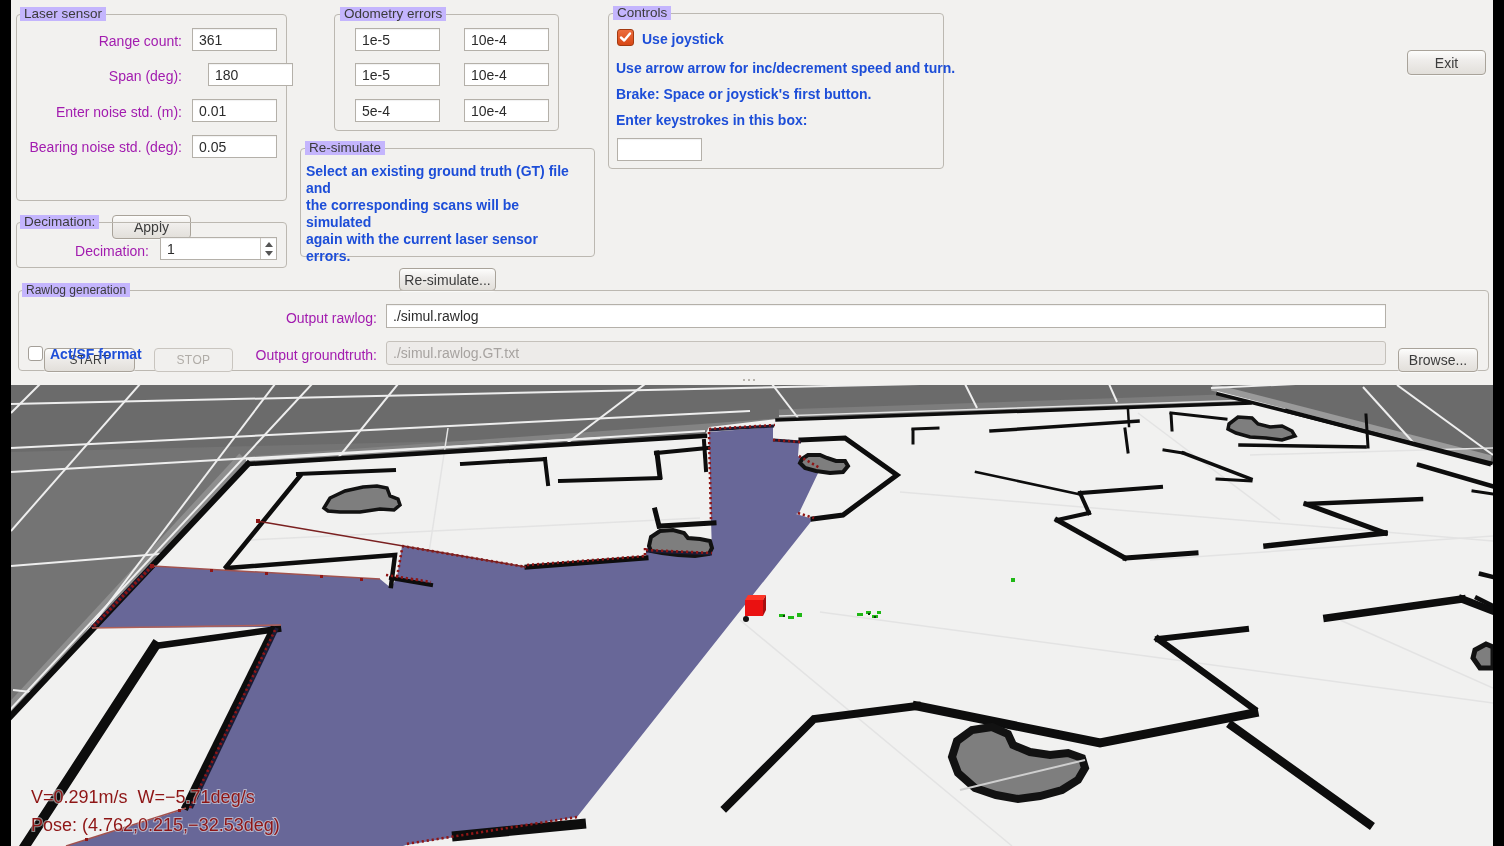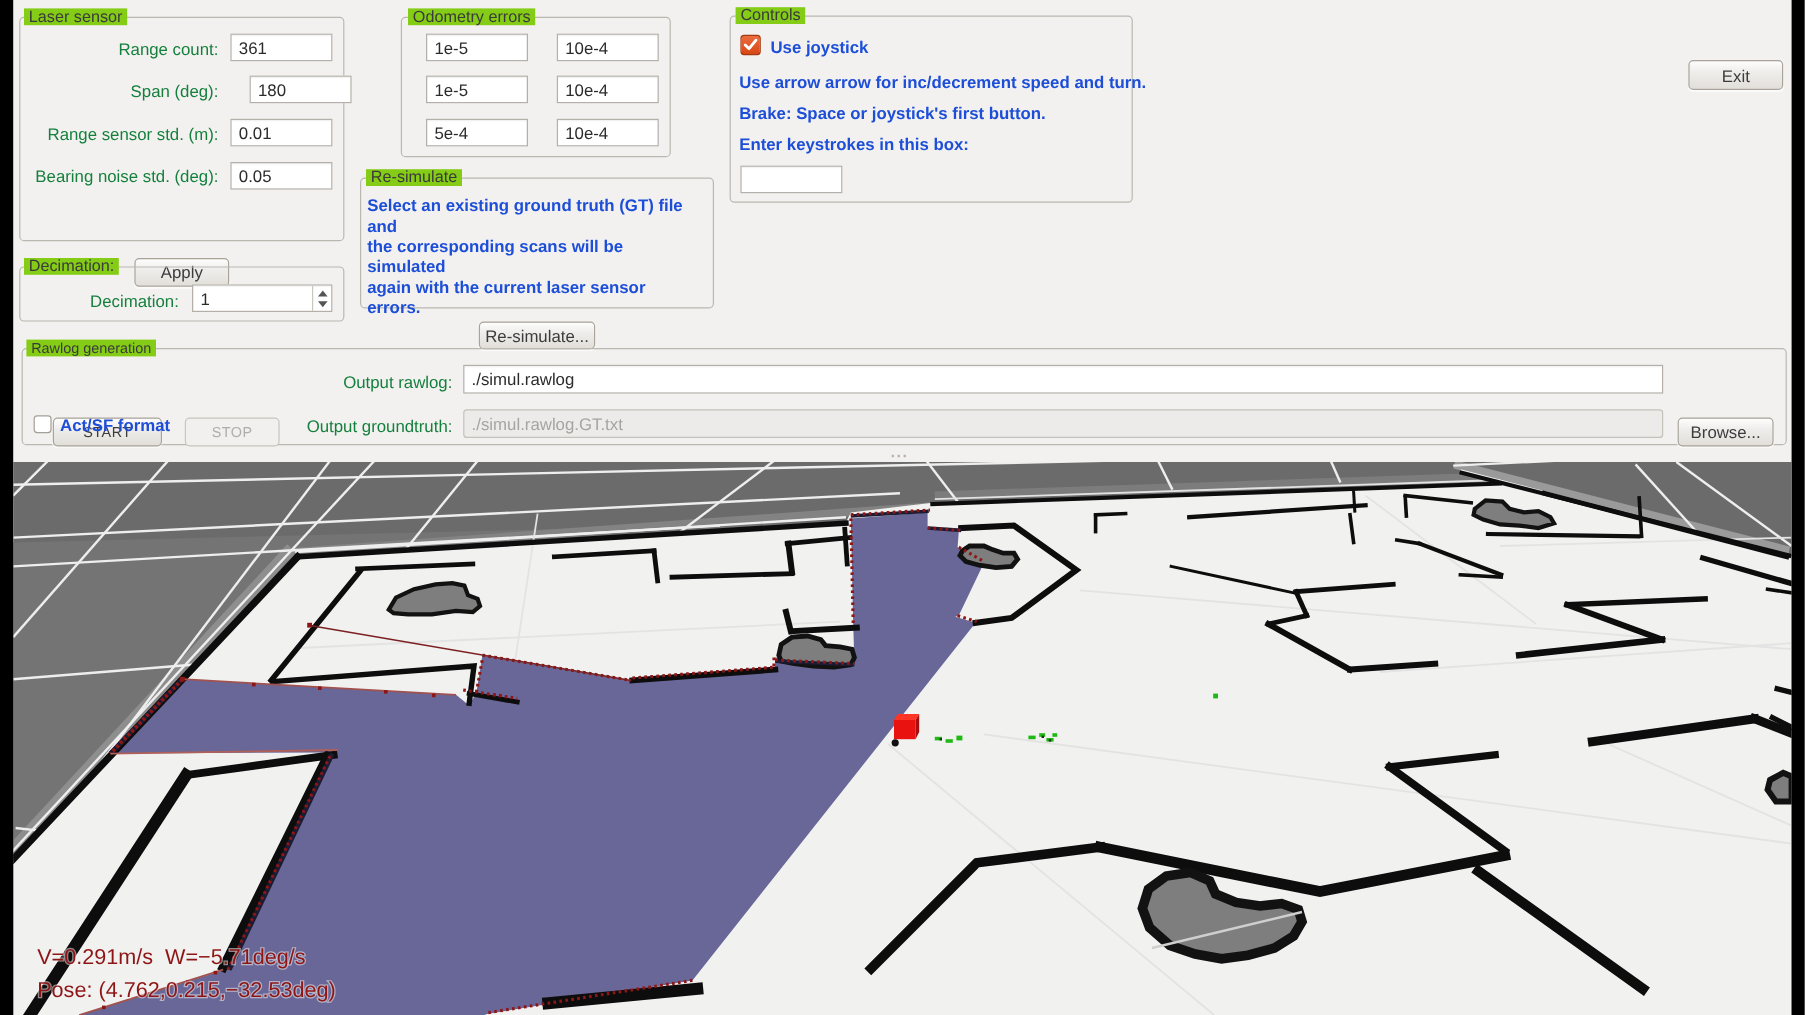--- a/index.html
+++ b/index.html
@@ -1,37 +1,37 @@
 <!DOCTYPE html>
 <html><head>
 <meta charset="utf-8">
 <style>
   html,body{margin:0;padding:0;}
   body{width:1504px;height:846px;background:#f2f1ef;font-family:"Liberation Sans",sans-serif;position:relative;overflow:hidden;}
   .strip{position:absolute;top:0;width:11px;height:846px;background:#000;z-index:50;}
   .grp{position:absolute;border:1px solid #bcb8b1;border-radius:4px;box-sizing:border-box;}
-  .glbl{position:absolute;font-size:13.5px;color:#3a3a3a;background:#84cc16;padding:0 4px;line-height:14px;white-space:nowrap;}
+  .glbl{position:absolute;font-size:13.5px;color:#3a3a3a;background:#c4b5fd;padding:0 4px;line-height:14px;white-space:nowrap;}
   .lab{position:absolute;font-size:14px;color:#1d4ed8;white-space:nowrap;font-weight:bold;}
-  .rlab{position:absolute;font-size:14px;color:#15803d;text-align:right;white-space:nowrap;}
+  .rlab{position:absolute;font-size:14px;color:#a21caf;text-align:right;white-space:nowrap;}
   .inp{position:absolute;background:#fff;border:1px solid #b4b0a9;border-radius:0;box-sizing:border-box;font-size:14px;color:#2b2b2b;padding:0 6px;display:flex;align-items:center;box-shadow:inset 0 1px 1px rgba(0,0,0,0.06);}
   .btn{position:absolute;background:linear-gradient(#fdfdfc,#efedeb 40%,#e2dfda);border:1px solid #a9a39a;border-radius:4px;box-sizing:border-box;font-size:14px;color:#3c3c3c;display:flex;align-items:center;justify-content:center;box-shadow:0 1px 1px rgba(255,255,255,.7);margin-top:44px;}
   .btn.dis{background:#f1f0ee;border-color:#c9c5bf;color:#b0aca7;box-shadow:none;}
   .dinp{position:absolute;background:#edebe9;border:1px solid #c5c1bb;border-radius:3px;box-sizing:border-box;font-size:14px;color:#a7a3a0;padding:0 6px;display:flex;align-items:center;}
   .cb{position:absolute;box-sizing:border-box;border-radius:3px;}
 </style>
 </head>
 <body>
 <div class="strip" style="left:0;"></div>
 <div class="strip" style="left:1493px;"></div>
 
 <div class="grp" style="left:16px;top:14px;width:271px;height:187px;"></div>
 <div class="glbl" style="left:20px;top:7px;">Laser sensor</div>
 <div class="rlab" style="left:20px;top:33px;width:162px;">Range count:</div>
 <div class="rlab" style="left:20px;top:68px;width:162px;">Span (deg):</div>
-<div class="rlab" style="left:20px;top:104px;width:162px;">Range sensor std. (m):</div>
+<div class="rlab" style="left:20px;top:104px;width:162px;">Enter noise std. (m):</div>
 <div class="rlab" style="left:20px;top:139px;width:162px;">Bearing noise std. (deg):</div>
 <div class="inp" style="left:192px;top:28px;width:85px;height:23px;">361</div>
 <div class="inp" style="left:208px;top:63px;width:85px;height:23px;">180</div>
 <div class="inp" style="left:192px;top:99px;width:85px;height:23px;">0.01</div>
 <div class="inp" style="left:192px;top:135px;width:85px;height:23px;">0.05</div>
 <div class="btn" style="left:112px;top:171px;width:79px;height:24px;">Apply</div>
 
 <div class="grp" style="left:16px;top:222px;width:271px;height:46px;"></div>
 <div class="glbl" style="left:20px;top:215px;">Decimation:</div>
 <div class="rlab" style="left:20px;top:243px;width:129px;">Decimation:</div>

